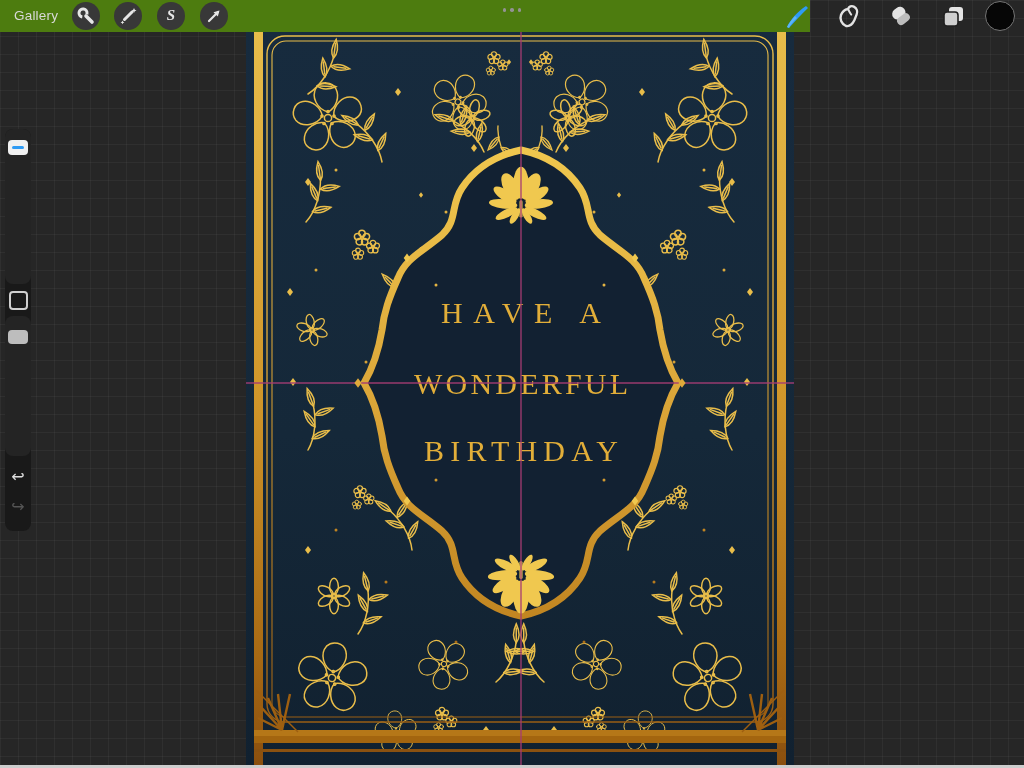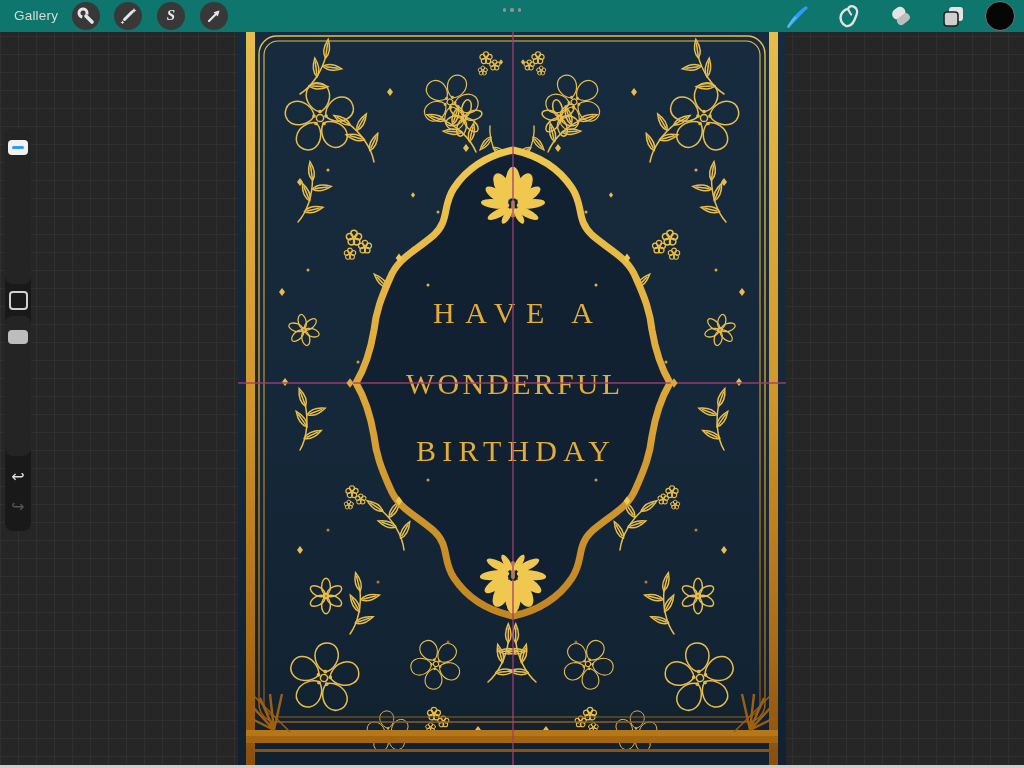--- a/index.html
+++ b/index.html
@@ -7,22 +7,22 @@
     width:1024px;height:768px;overflow:hidden;position:relative;
     background-color:#262626;
     background-image:
       linear-gradient(rgba(255,255,255,.04) 1px, transparent 1px),
       linear-gradient(90deg, rgba(255,255,255,.04) 1px, transparent 1px);
     background-size:18px 18px;
     font-family:"Liberation Sans", sans-serif;
     -webkit-user-select:none;user-select:none;
   }
   .topbar{
-    position:absolute;left:0;top:0;width:1024px;height:32px;
-    background:#0f766e;z-index:40;text-decoration:underline;
+    position:absolute;left:0;top:0;width:810px;height:32px;
+    background:#4d7c0f;z-index:40;text-decoration:underline;
   }
   .gallery-label{
     position:absolute;left:14px;top:8px;font-size:13.5px;color:#d9d9d9;
     letter-spacing:.2px;cursor:pointer;
   }
   .tool-circle{
     position:absolute;top:2px;width:28px;height:28px;border-radius:50%;
     background:#383838;display:flex;align-items:center;justify-content:center;
     cursor:pointer;
   }
@@ -61,21 +61,21 @@
     border:2.2px solid #cfcfcf;cursor:pointer;
   }
   .undo-btn,.redo-btn{
     position:absolute;left:0;width:26px;height:24px;text-align:center;
     font-family:"DejaVu Sans",sans-serif;font-size:16px;line-height:24px;cursor:pointer;
   }
   .undo-btn{top:336px;color:#dedede;}
   .redo-btn{top:366px;color:#555555;}
   
   .canvas-wrap{
-    position:absolute;left:238px;top:30px;width:548px;height:735px;z-index:10;
+    position:absolute;left:246px;top:30px;width:548px;height:735px;z-index:10;
   }
   .canvas-wrap svg{display:block;}
   .bottom-strip{
     position:absolute;left:0;top:765px;width:1024px;height:3px;background:#cdcdcd;z-index:50;
   }
   .icon-svg{display:block;}
 </style>
 </head>
 <body>
 

